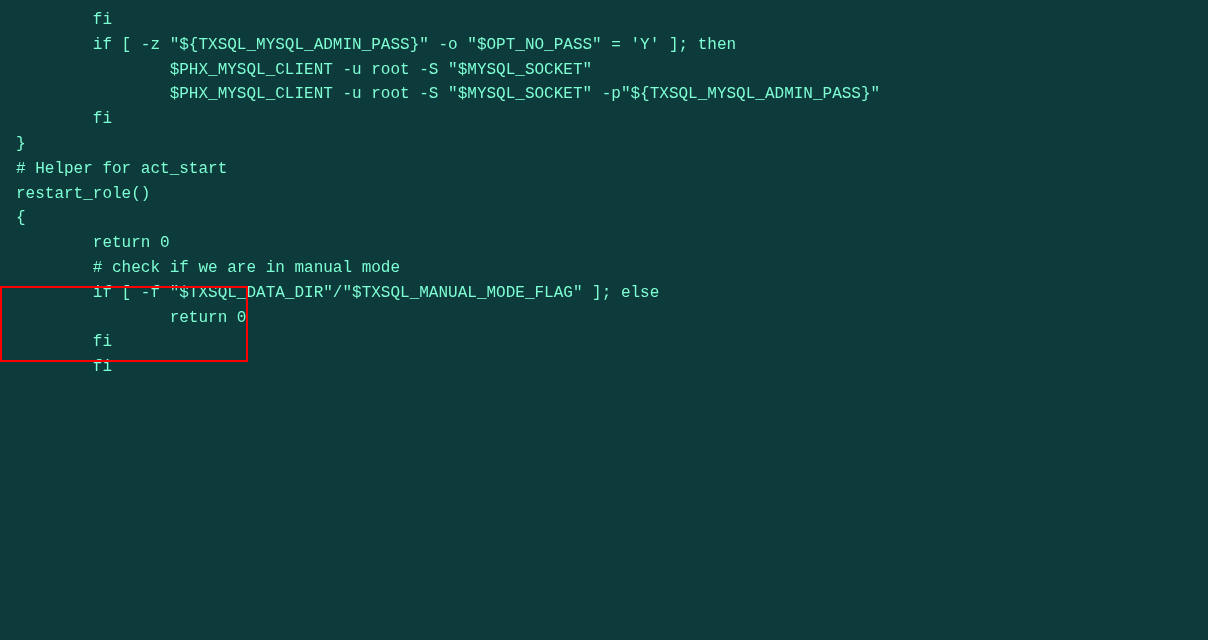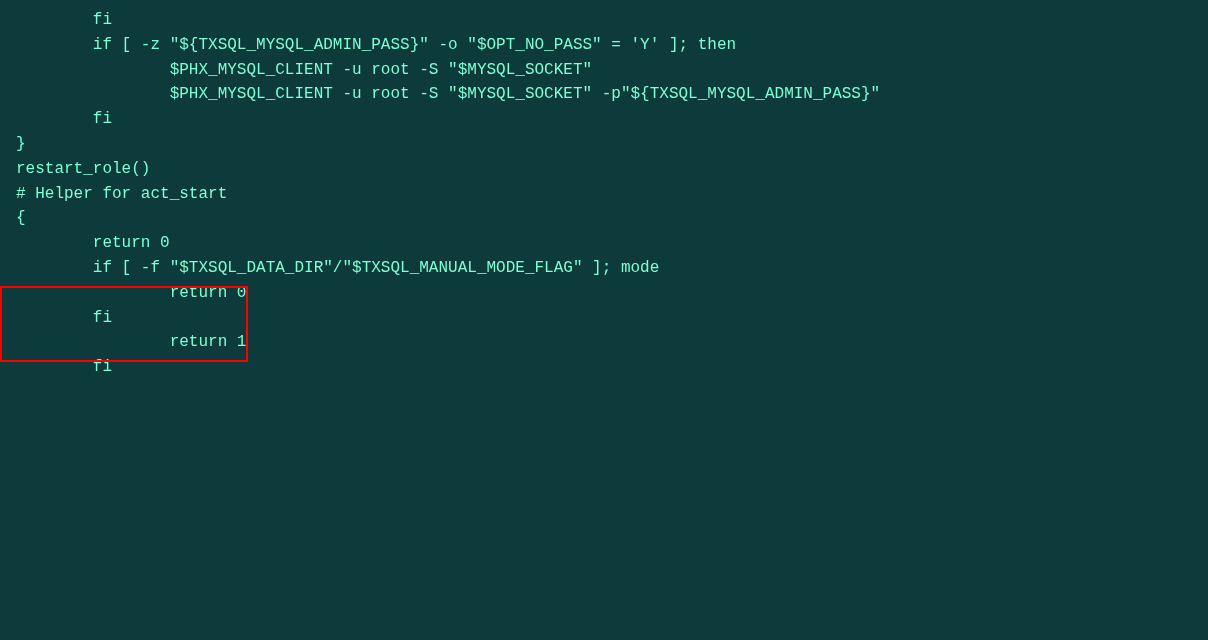--- a/index.html
+++ b/index.html
@@ -45,26 +45,26 @@
 
 <div class="code-container">
   <span class="code-line">        fi</span>
   <span class="code-line"></span>
   <span class="code-line">        if [ -z "${TXSQL_MYSQL_ADMIN_PASS}" -o "$OPT_NO_PASS" = 'Y' ]; then</span>
   <span class="code-line">                $PHX_MYSQL_CLIENT -u root -S "$MYSQL_SOCKET"</span>
   <span class="code-line">                $PHX_MYSQL_CLIENT -u root -S "$MYSQL_SOCKET" -p"${TXSQL_MYSQL_ADMIN_PASS}"</span>
   <span class="code-line">        fi</span>
   <span class="code-line">}</span>
   <span class="code-line"></span>
+  <span class="code-line"># Helper for act_start</span>
   <span class="code-line">restart_role()</span>
-  <span class="code-line"># Helper for act_start</span>
   <span class="code-line">{</span>
   <span class="code-line">        return 0</span>
-  <span class="code-line">        if [ -f "$TXSQL_DATA_DIR"/"$TXSQL_MANUAL_MODE_FLAG" ]; mode</span>
+  <span class="code-line">        # check if we are in manual mode</span>
+  <span class="code-line">        if [ -f "$TXSQL_DATA_DIR"/"$TXSQL_MANUAL_MODE_FLAG" ]; else</span>
   <span class="code-line">                return 0</span>
   <span class="code-line">        fi</span>
   <span class="code-line"></span>
-  <span class="code-line">                return 1</span>
   <span class="code-line">        fi</span>
 
   <div class="highlight-box" style="top: 286px; left: 0px; width: 248px; height: 76px;">
   </div>
 </div>
 
 </body></html>

